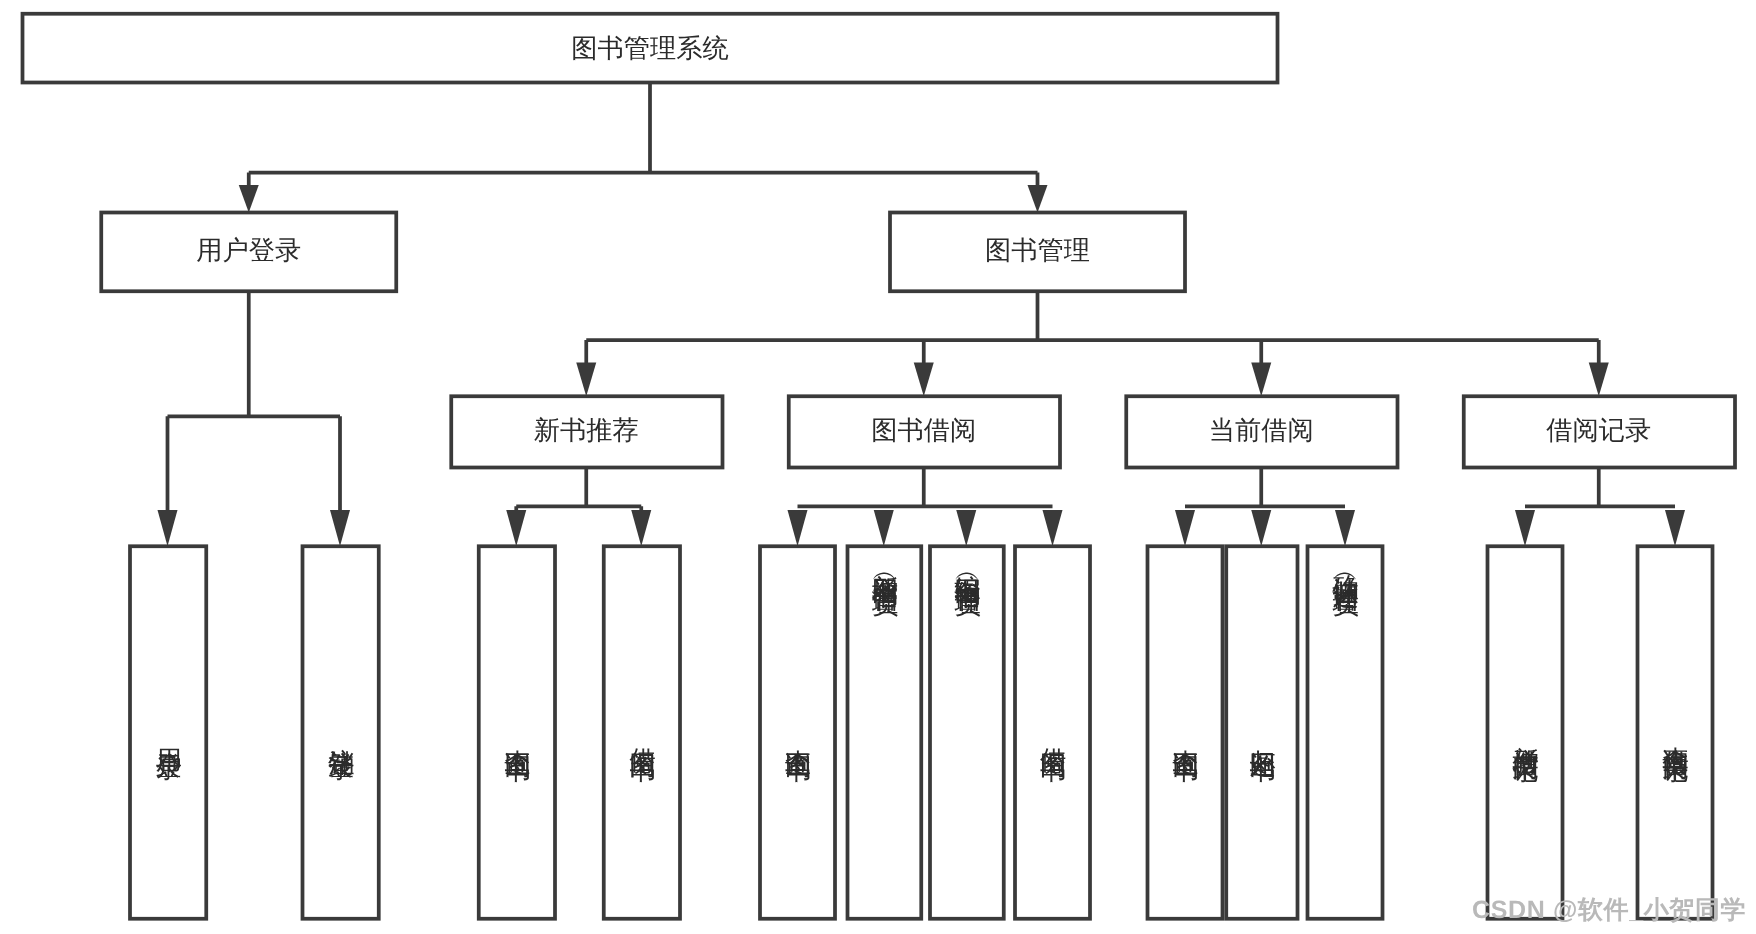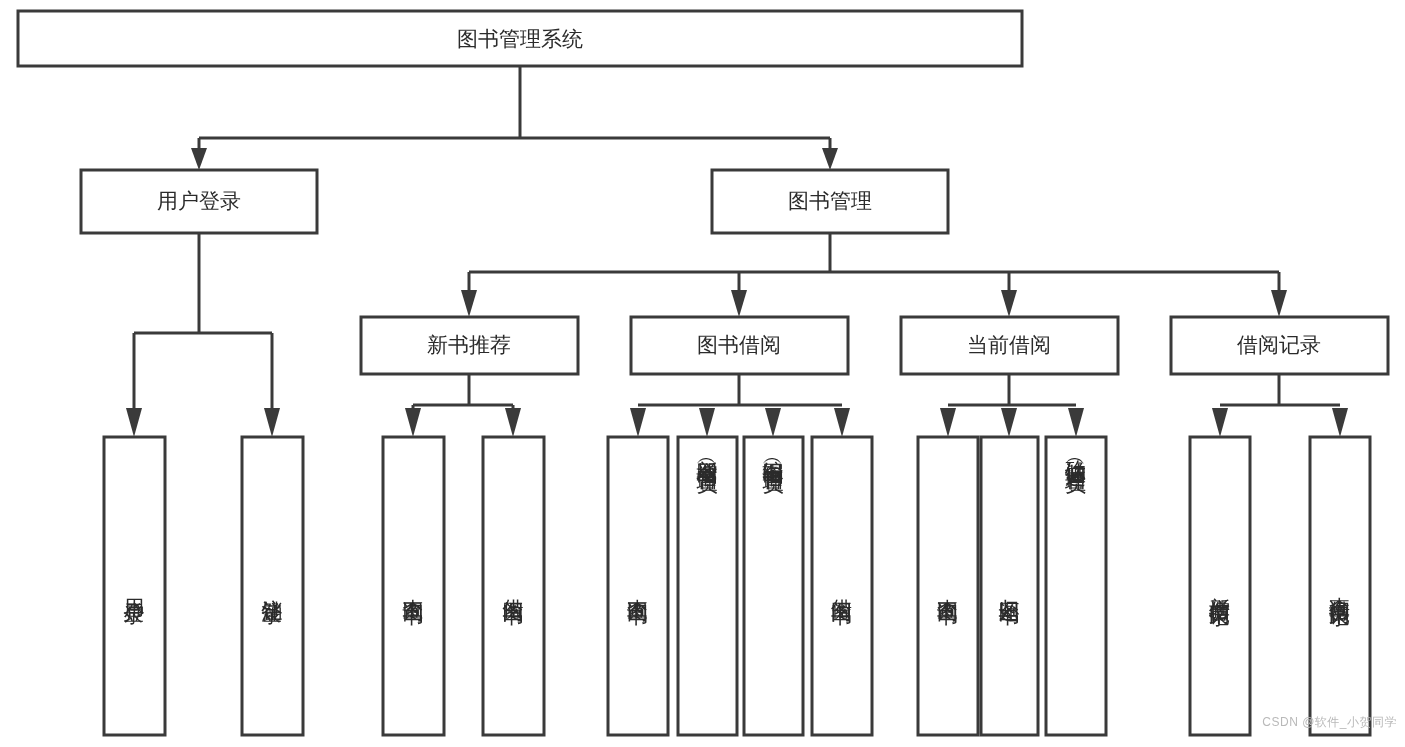--- a/index.html
+++ b/index.html
@@ -33,26 +33,27 @@
     line-height:1;
     white-space:nowrap;
     text-align:center;
     pointer-events:none;
     display:flex;
     align-items:center;
     justify-content:center;
   }
   .watermark{
     position:absolute;
-    right:8px;bottom:16px;
+    right:8px;bottom:6px;
     font-family:"Liberation Sans","DejaVu Sans",sans-serif;
-    font-size:12px;
+    font-size:20px;
     color:#b9b9b9;
     white-space:nowrap;
     letter-spacing:0.5px;
+    font-weight:bold;
   }
 </style>
 </head>
 <body>
 
 <div id="diagram-root">
 
   <svg id="flow" viewBox="0 0 1405 747">
 
     <g>

